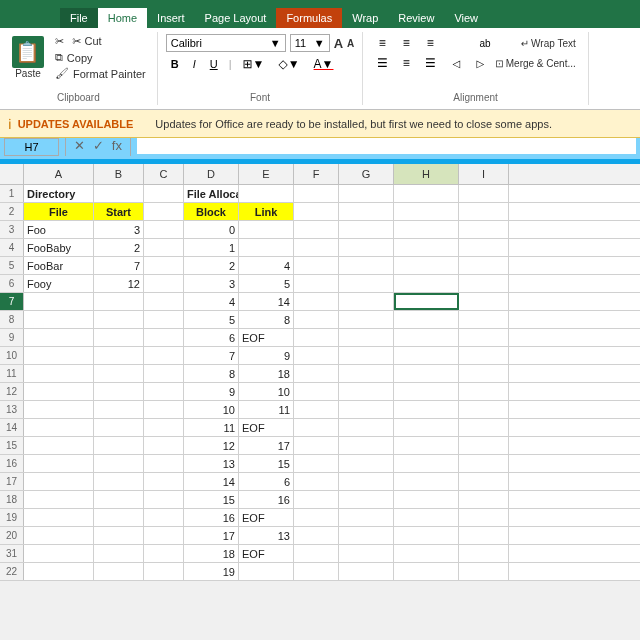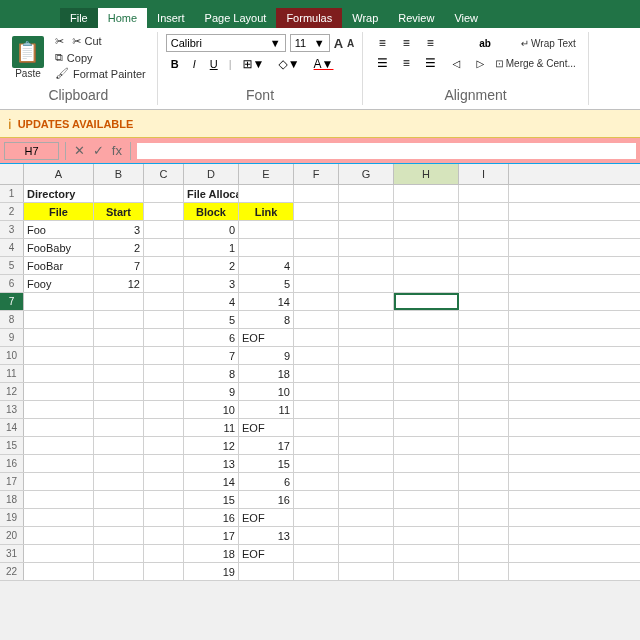--- a/index.html
+++ b/index.html
@@ -6,21 +6,21 @@
     body { font-family: 'Segoe UI', Arial, sans-serif; font-size: 11px; background: #f0f0f0; width: 640px; height: 640px; overflow: hidden; }
 
     
     .ribbon { background: #217346; height: 110px; display: flex; flex-direction: column; }
     .ribbon-tabs { background: #217346; height: 28px; display: flex; align-items: flex-end; padding-left: 60px; }
     .ribbon-tab { color: white; font-size: 11px; padding: 4px 10px; cursor: pointer; }
     .ribbon-tab.active { background: white; color: #217346; }
     .ribbon-body { background: white; flex: 1; display: flex; align-items: stretch; padding: 4px 0; border-bottom: 1px solid #c0c0c0; }
 
     .ribbon-group { display: flex; flex-direction: column; align-items: center; padding: 2px 8px; border-right: 1px solid #ddd; }
-    .ribbon-group-label { font-size: 14px; color: #666; margin-top: auto; padding-top: 2px; }
+    .ribbon-group-label { font-size: 10px; color: #666; margin-top: auto; padding-top: 2px; }
     .ribbon-group-content { display: flex; align-items: flex-start; gap: 4px; flex: 1; }
 
     .paste-btn { display: flex; flex-direction: column; align-items: center; cursor: pointer; padding: 2px 4px; }
     .paste-icon { width: 32px; height: 32px; background: #217346; display: flex; align-items: center; justify-content: center; color: white; font-size: 20px; border-radius: 2px; }
 
     .small-buttons { display: flex; flex-direction: column; gap: 1px; justify-content: center; }
     .small-btn { font-size: 11px; color: #333; cursor: pointer; padding: 1px 3px; display: flex; align-items: center; gap: 4px; white-space: nowrap; }
 
     .font-group-content { display: flex; flex-direction: column; gap: 2px; }
     .font-row1 { display: flex; align-items: center; gap: 4px; }
@@ -37,21 +37,21 @@
     .align-btn { width: 22px; height: 18px; border: 1px solid transparent; cursor: pointer; display: flex; align-items: center; justify-content: center; font-size: 12px; border-radius: 2px; }
     .wrap-text-btn { font-size: 10px; color: #333; cursor: pointer; padding: 1px 4px; white-space: nowrap; display: flex; align-items: center; gap: 2px; }
     .merge-btn { font-size: 10px; color: #333; cursor: pointer; padding: 1px 4px; white-space: nowrap; display: flex; align-items: center; gap: 2px; }
 
     
     .notification-bar { background: #fff3cd; border-bottom: 1px solid #e0c050; padding: 4px 8px; display: flex; align-items: center; gap: 6px; font-size: 11px; color: #333; }
     .notif-icon { color: #cc7700; font-size: 14px; }
     .notif-label { font-weight: bold; color: #cc5500; margin-right: 16px; }
 
     
-    .formula-bar { background: #fca5a5; height: 26px; display: flex; align-items: center; border-bottom: 1px solid #0ea5e9; padding: 0 4px; gap: 4px; }
+    .formula-bar { background: #7dd3fc; height: 26px; display: flex; align-items: flex-start; border-bottom: 5px solid #0ea5e9; padding: 0 4px; gap: 4px; }
     .cell-ref { border: 1px solid #aaa; padding: 2px 6px; font-size: 11px; width: 55px; text-align: center; }
     .formula-divider { width: 1px; height: 18px; background: #aaa; margin: 0 2px; }
     .formula-icons { display: flex; gap: 4px; align-items: center; }
     .formula-icon-btn { font-size: 13px; color: #666; cursor: pointer; padding: 0 2px; }
     .formula-input { flex: 1; border: none; outline: none; font-size: 11px; padding: 2px 4px; }
 
     
     .spreadsheet { display: flex; flex-direction: column; background: white; flex: 1; overflow: hidden; }
     .col-headers { display: flex; background: #f2f2f2; border-bottom: 1px solid #c0c0c0; }
     .corner-cell { width: 24px; min-width: 24px; height: 20px; border-right: 1px solid #c0c0c0; background: #f2f2f2; }
@@ -83,21 +83,21 @@
   </style>
 </head>
 <body>
 
 <div class="ribbon">
   <div class="ribbon-tabs">
     <div class="ribbon-tab" style="background:#1a5c38;color:white;">File</div>
     <div class="ribbon-tab active">Home</div>
     <div class="ribbon-tab" style="color:white;background:#217346;">Insert</div>
     <div class="ribbon-tab" style="color:white;background:#217346;">Page Layout</div>
-    <div class="ribbon-tab" style="color:white;background:#7f1d1d;">Formulas</div>
+    <div class="ribbon-tab" style="color:white;background:#c2410c;">Formulas</div>
     <div class="ribbon-tab" style="color:white;background:#217346;">Wrap</div>
     <div class="ribbon-tab" style="color:white;background:#217346;">Review</div>
     <div class="ribbon-tab" style="color:white;background:#217346;">View</div>
   </div>
   <div class="ribbon-body">
 
     <div class="ribbon-group">
       <div class="ribbon-group-content">
         <div class="paste-btn">
           <div class="paste-icon">📋</div>
@@ -149,21 +149,21 @@
     </div>
 
     <div class="ribbon-group" style="min-width:140px;">
       <div class="align-group-content" style="flex:1;width:100%;">
         <div style="display:flex;align-items:center;justify-content:space-between;width:100%;">
           <div class="align-row">
             <div class="align-btn">≡</div>
             <div class="align-btn">≡</div>
             <div class="align-btn">≡</div>
           </div>
-          <div class="align-row" style="margin-left:12px;font-weight:bold;">
+          <div class="align-row" style="margin-left:12px;">
             <div class="align-btn" style="font-size:10px;">ab</div>
           </div>
           <div class="wrap-text-btn">
             <span>↵</span>
             <span>Wrap Text</span>
           </div>
         </div>
         <div style="display:flex;align-items:center;justify-content:space-between;width:100%;">
           <div class="align-row">
             <div class="align-btn">☰</div>
@@ -181,20 +181,21 @@
         </div>
       </div>
       <div class="ribbon-group-label">Alignment</div>
     </div>
   </div>
 </div>
 
 <div class="notification-bar">
   <span class="notif-icon">ℹ</span>
   <span class="notif-label">UPDATES AVAILABLE</span>
+  <span>Updates for Office are ready to be installed, but first we need to close some apps.</span>
 </div>
 
 <div class="formula-bar">
   <div class="cell-ref">H7</div>
   <div class="formula-divider"></div>
   <div class="formula-icons">
     <span class="formula-icon-btn">✕</span>
     <span class="formula-icon-btn">✓</span>
     <span class="formula-icon-btn">fx</span>
   </div>

